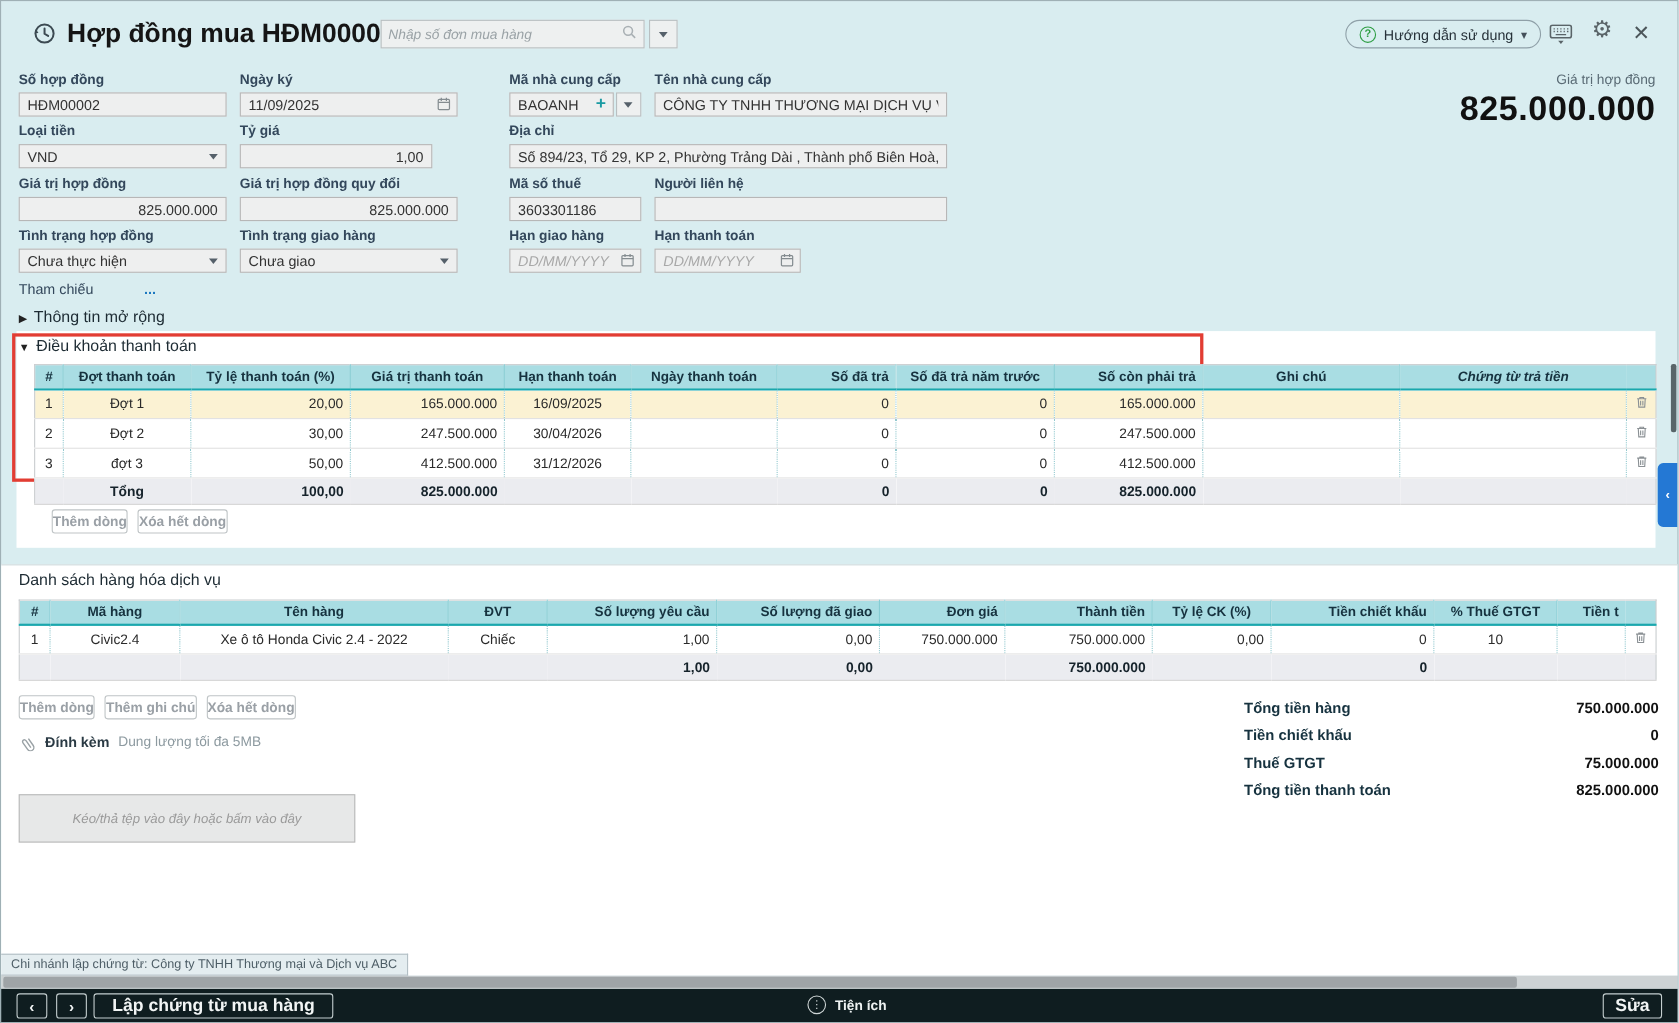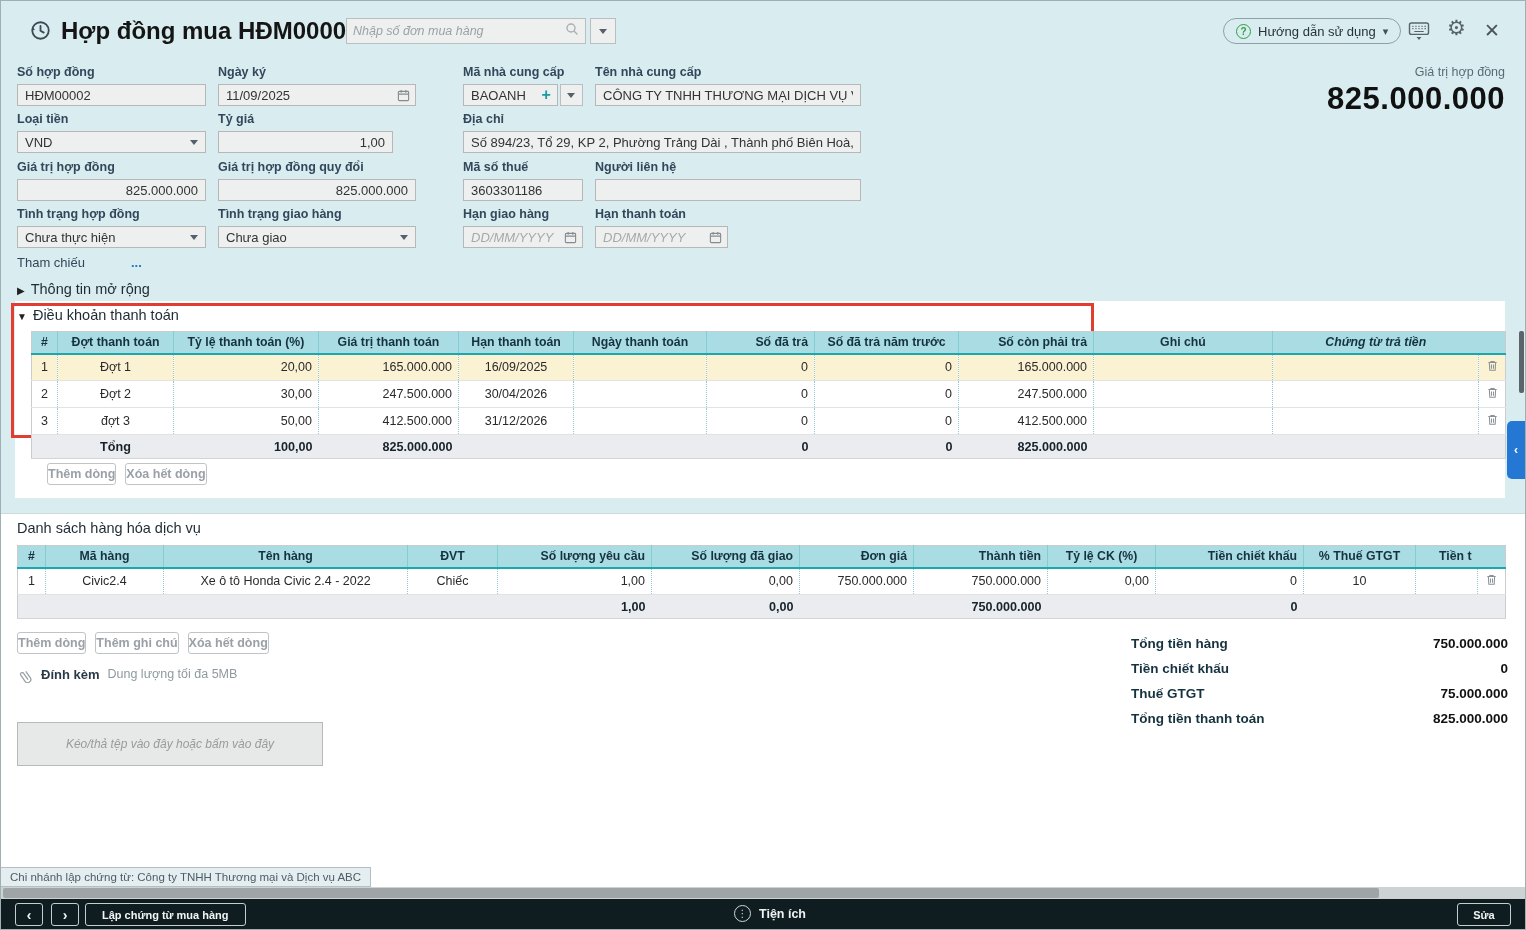--- a/index.html
+++ b/index.html
@@ -77,21 +77,21 @@
   .totals .trow { display:flex; justify-content:space-between; height:25px; align-items:center; }
   .totals .tl { font-size:13.5px; font-weight:bold; color:#16323f; }
   .totals .tv { font-size:13.5px; font-weight:bold; color:#111; }
 
   
   .status-tab { position:absolute; left:0; top:866px; height:20px; background:#e4edf0; border:1px solid #b3bfc5; border-left:none; font-size:11.5px; color:#4d5d66; display:flex; align-items:center; padding:0 9px; }
   .hscroll { position:absolute; left:0; top:886px; width:1526px; height:12px; background:#cdd2d4; }
   .hthumb { position:absolute; left:2px; top:1px; width:1376px; height:10px; background:#9fa4a7; border-radius:2px; }
   .vthumb { position:absolute; right:1px; top:330px; width:5px; height:62px; background:#596569; border-radius:2px; }
   .footer { position:absolute; left:0; top:898px; width:1526px; height:32px; background:#0f1d20; }
-  .fbtn { position:absolute; top:4px; height:23px; background:transparent; border:1px solid #c4cecf; border-radius:3px; color:#f2f5f5; font-size:11px; font-weight:bold; font-family:inherit; display:flex; align-items:center; justify-content:center; cursor:pointer; }
+  .fbtn { position:absolute; top:4px; height:23px; background:transparent; border:1px solid #c4cecf; border-radius:3px; color:#f2f5f5; font-size:16px; font-weight:bold; font-family:inherit; display:flex; align-items:center; justify-content:center; cursor:pointer; }
   .fchev { width:28px; font-size:14px; }
   .util { position:absolute; left:733px; top:6px; display:flex; align-items:center; gap:8px; color:#eef2f2; cursor:pointer; }
   .util .circ { width:17px; height:17px; border:1.5px solid #cfd6d6; border-radius:50%; display:flex; align-items:center; justify-content:center; font-size:10px; color:#cfd6d6; }
   .util .ulbl { font-size:12.5px; font-weight:bold; }
   .side-tab { position:absolute; right:0; top:420px; width:18px; height:58px; background:#2478d4; border-radius:5px 0 0 5px; color:#fff; display:flex; align-items:center; justify-content:center; font-size:12px; font-weight:bold; cursor:pointer; z-index:50; }
 </style>
 </head>
 <body>
 
 <div id="app">

